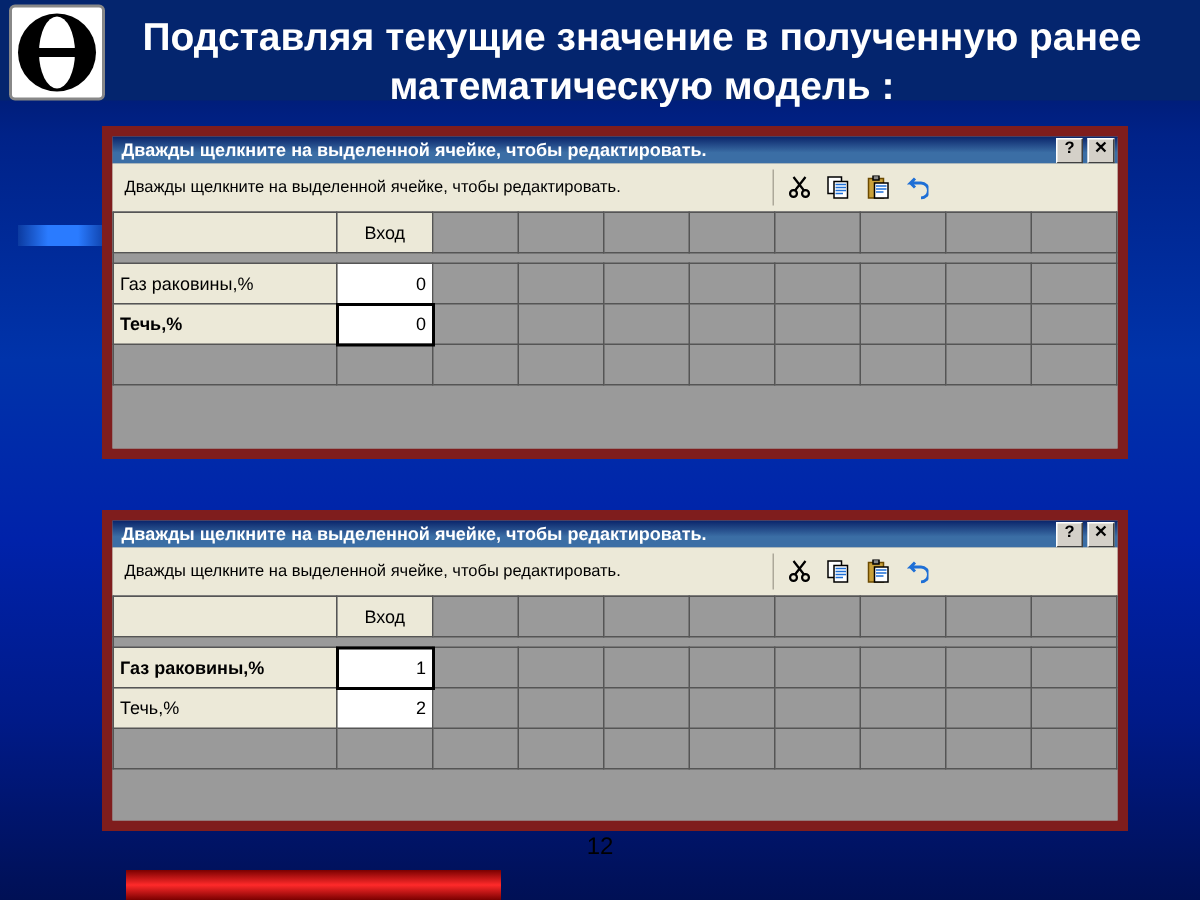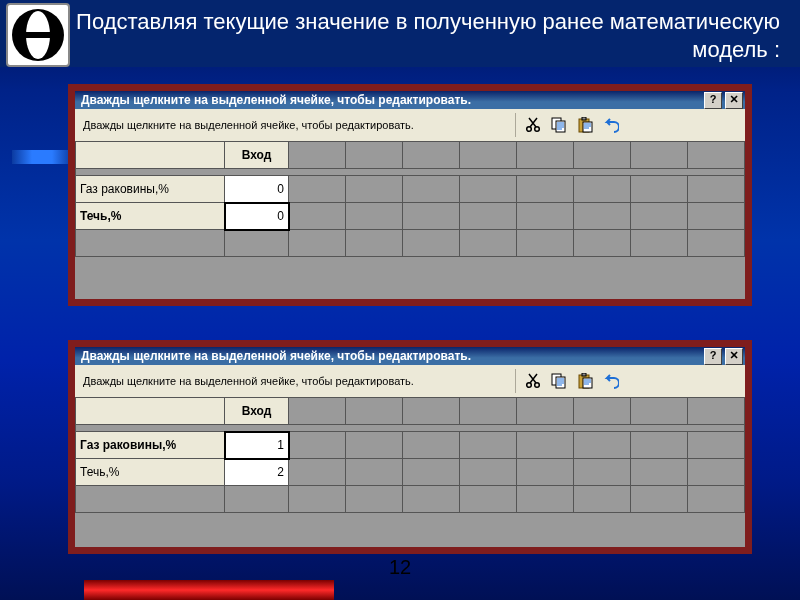--- a/index.html
+++ b/index.html
@@ -23,24 +23,24 @@
     margin:3px 6px 3px 6px;
     background:#fff;
     border:2px solid #888;
     border-radius:4px;
     position:relative;
     flex:0 0 auto;
   }
   .logo svg{width:100%;height:100%}
   .title{
     flex:1;
-    text-align:right;
+    text-align:center;
     color:#fff;
-    font-size:22px;
-    font-weight:normal;
+    font-size:26px;
+    font-weight:bold;
     padding:8px 20px 0 0;
     line-height:1.25;
   }
   .bar-left{
     position:absolute;
     left:12px;top:150px;
     width:60px;height:14px;
     background:linear-gradient(to right,#0b3aa0,#2a7bff,#2a7bff,#0b3aa0);
   }
   .panel{
@@ -97,28 +97,28 @@
     background:#9a9a9a;
   }
   .grid table{border-collapse:collapse;width:100%}
   .grid td{
     border:1px solid #555;
     height:26px;
     font-size:12px;
     padding:0 4px;
     background:#9a9a9a;
   }
-  .hd{background:#ece9d8 !important;font-weight:bold;text-align:center}
+  .hd{background:#ece9d8 !important;font-weight:normal;text-align:center}
   .lbl{background:#ece9d8 !important;white-space:nowrap}
   .val{background:#fff !important;text-align:right;padding-right:6px}
   .c0{width:140px}
   .c1{width:55px}
   .slidenum{
     position:absolute;left:0;right:0;top:556px;
-    text-align:center;color:#000;font-size:20px;
+    text-align:center;color:#000;font-size:16px;
   }
   .redbar{
     position:absolute;left:84px;top:580px;
     width:250px;height:20px;
     background:linear-gradient(to bottom,#7a0000,#ff2a2a,#7a0000);
   }
 </style>
 </head>
 <body>
 

